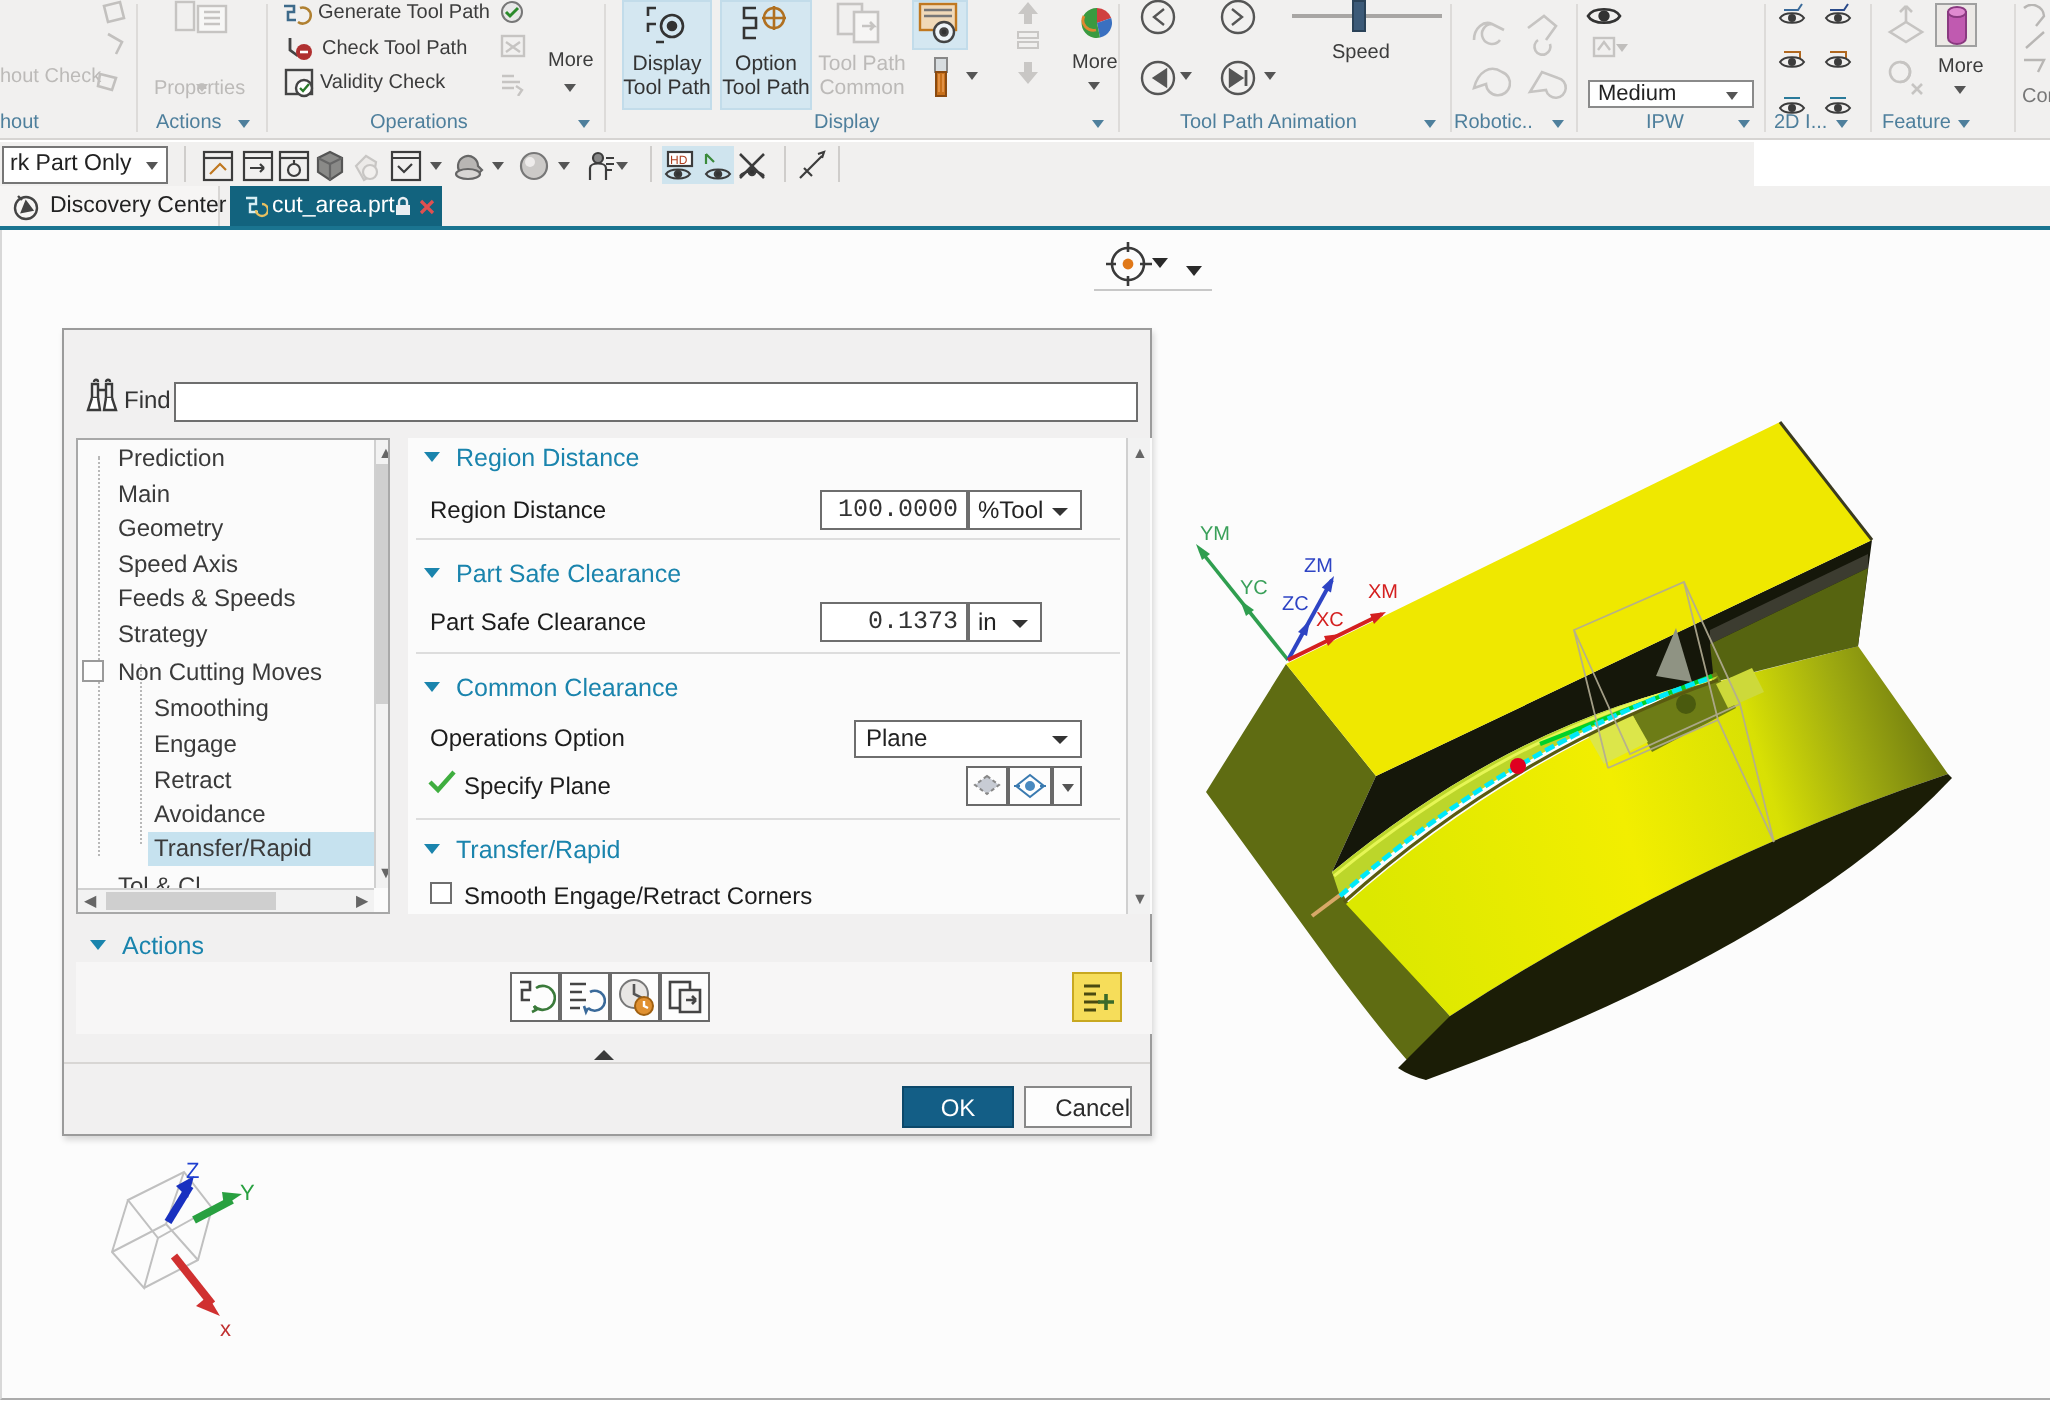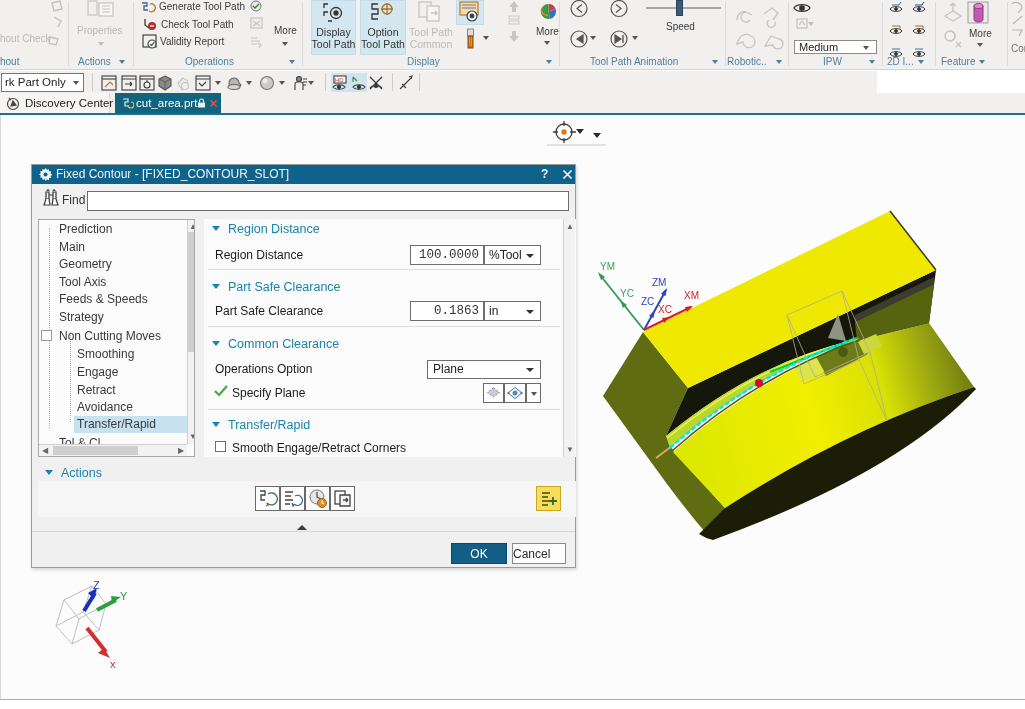--- a/index.html
+++ b/index.html
@@ -42,21 +42,21 @@
 .fcombo{position:absolute;background:#fff;border:1px solid #6e6e6e;font-size:12px;color:#222}
 .fcombo .ca{position:absolute;right:6px;top:8px;width:0;height:0;border-left:4px solid transparent;border-right:4px solid transparent;border-top:4.5px solid #333}
 .hsep{position:absolute;left:4px;width:352px;height:1px;background:#dddddd}
 
 .sbar{position:absolute;background:#f2f2f2}
 .sthumb{position:absolute;background:#cfcfcf}
 .sarr{position:absolute;font-size:8px;color:#666;line-height:10px}
 
 .sqbtn{position:absolute;background:#fdfdfd;border:1px solid #6a6a6a}
 #okbtn{position:absolute;left:419px;top:378px;width:56px;height:21px;background:#135e86;border:1px solid #0c486a;color:#fff;font-size:12px;text-align:center;line-height:20px}
-#cancelbtn{position:absolute;left:480px;top:378px;width:54px;height:21px;background:#fdfdfd;border:1px solid #888;color:#2a2a2a;font-size:12px;text-align:left;line-height:20px}
+#cancelbtn{position:absolute;left:480px;top:378px;width:54px;height:21px;background:#fdfdfd;border:1px solid #888;color:#2a2a2a;font-size:12px;text-align:right;line-height:20px}
 </style>
 </head>
 <body>
 <div id="ribbon">
   <div class="gsep" style="left:68px"></div>
   <div class="gsep" style="left:133px"></div>
   <div class="gsep" style="left:302px"></div>
   <div class="gsep" style="left:559px"></div>
   <div class="gsep" style="left:725px"></div>
   <div class="gsep" style="left:788px"></div>
@@ -84,21 +84,21 @@
   <svg class="abs" style="left:44px;top:0" width="24" height="52" viewBox="0 0 24 52" fill="none" stroke="#c2c0be" stroke-width="1.3">
       <path d="M8 3l8-2 2 8-8 2z"></path>
       <path d="M10 17l7 4-3 6M6 37l8 2-2 6-7-2z"></path>
     </svg>
 
   <svg class="abs" style="left:86px;top:0" width="32" height="18" viewBox="0 0 32 18" fill="none" stroke="#c6c4c2" stroke-width="1.2">
       <rect x="2" y="1" width="9" height="14"></rect>
       <rect x="13" y="3" width="14" height="13" fill="#f7f7f6"></rect>
       <path d="M16 6h8M16 9h8M16 12h8"></path>
     </svg>
-  <div class="rtxt dis" style="left:77px;top:25px">Properties</div>
+  <div class="rtxt dis" style="left:77px;top:39px">Properties</div>
   <div class="darr dis" style="left:98px;top:42px"></div>
 
   <svg class="abs" style="left:140px;top:1px" width="18" height="12" viewBox="0 0 18 12" fill="none" stroke="#3d6a8a" stroke-width="1.3">
       <path d="M2 2h5v3H4v4h4"></path>
       <path d="M10 3a4 4 0 1 1-1 7" stroke="#b08030"></path>
     </svg>
   <div class="rtxt" style="left:159px;top:1px">Generate Tool Path</div>
   <svg class="abs" style="left:249px;top:0" width="14" height="13" viewBox="0 0 14 13">
       <circle cx="7" cy="6" r="5" fill="#e8e8e8" stroke="#777"></circle>
       <path d="M4 6l2 2 4-4" stroke="#2a8a2a" stroke-width="1.5" fill="none"></path>
@@ -111,21 +111,21 @@
   <div class="rtxt" style="left:161px;top:19px">Check Tool Path</div>
   <svg class="abs" style="left:250px;top:17px" width="14" height="13" viewBox="0 0 14 13" fill="none" stroke="#c6c4c2" stroke-width="1.2">
       <rect x="1" y="1" width="11" height="10"></rect>
       <path d="M3 4l7 5M10 4l-7 5"></path>
     </svg>
   <svg class="abs" style="left:142px;top:34px" width="17" height="15" viewBox="0 0 17 15" fill="none" stroke="#444" stroke-width="1.2">
       <rect x="1" y="1" width="13" height="12"></rect>
       <circle cx="10" cy="10" r="4" fill="#fff"></circle>
       <path d="M8 10l1.5 1.5L12.5 8" stroke="#2a7a2a"></path>
     </svg>
-  <div class="rtxt" style="left:160px;top:36px">Validity Report</div>
+  <div class="rtxt" style="left:160px;top:36px">Validity Check</div>
   <svg class="abs" style="left:249px;top:35px" width="14" height="13" viewBox="0 0 14 13" fill="none" stroke="#c6c4c2" stroke-width="1.2">
       <path d="M2 3h6M2 6h9M2 9h6"></path>
       <path d="M9 8l3 2-2 3"></path>
     </svg>
   <div class="rtxt" style="left:274px;top:25px">More</div>
   <div class="darr" style="left:282px;top:42px"></div>
 
   <div class="rbtn" style="left:311px;top:0;width:45px;height:55px"></div>
   <div class="rbtn" style="left:360px;top:0;width:46px;height:55px"></div>
   <svg class="abs" style="left:322px;top:2px" width="24" height="21" viewBox="0 0 24 21" fill="none" stroke="#333" stroke-width="1.3">
@@ -454,47 +454,36 @@
   <g stroke="#3a3a3a" fill="none" stroke-width="1.3">
     <circle cx="564" cy="132" r="8"></circle>
     <path d="M564 121v5M564 138v5M553 132h5M570 132h6"></path>
   </g>
   <circle cx="564" cy="132" r="2.7" fill="#e07818"></circle>
   <polygon points="576,129 584,129 580,134" fill="#2a2a2a"></polygon>
   <polygon points="593,133 601,133 597,138" fill="#2a2a2a"></polygon>
   <path d="M547,145 L606,145" stroke="#c8c8c8" stroke-width="1"></path>
 </svg>
 <div id="dlg">
-  <div id="dlgtitle">
-    <svg class="abs" style="left:7px;top:3px" width="13" height="13" viewBox="0 0 13 13" fill="#e8f2f6">
-        <path d="M6.5 0l1.2 1.8 2-.6.2 2.1 2.1.2-.6 2 1.8 1.2-1.8 1.2.6 2-2.1.2-.2 2.1-2-.6L6.5 13l-1.2-1.8-2 .6-.2-2.1-2.1-.2.6-2L-.2 6.5l1.8-1.2-.6-2 2.1-.2.2-2.1 2 .6z" transform="translate(.2)"></path>
-        <circle cx="6.5" cy="6.5" r="2" fill="#0f6289"></circle>
-      </svg>
-    <span class="t">Fixed Contour - [FIXED_CONTOUR_SLOT]</span>
-    <span class="abs" style="left:509px;top:0;font-size:12px;font-weight:bold">?</span>
-    <svg class="abs" style="left:530px;top:4px" width="11" height="11" viewBox="0 0 11 11" stroke="#fff" stroke-width="1.6">
-        <path d="M1.5 1.5l8 8M9.5 1.5l-8 8"></path>
-      </svg>
-  </div>
   <div id="findrow">
     <svg class="abs" style="left:9px;top:5px" width="20" height="21" viewBox="0 0 20 21" fill="none" stroke="#3a3a3a" stroke-width="1.2">
         <path d="M5 3h3v7H5zM12 3h3v7h-3zM8 6h4"></path>
         <path d="M5 10l-2 6h6l-1-6M15 10l2 6h-6l1-6" fill="#fff"></path>
         <path d="M6 2c0-1.5 2-1.5 2 0M12 2c0-1.5 2-1.5 2 0"></path>
       </svg>
     <span class="abs" style="left:30px;top:9px;font-size:12px;color:#333">Find</span>
   </div>
   <div id="findinput"></div>
   <div id="tree">
     <div class="abs" style="left:10px;top:8px;width:1px;height:200px;border-left:1px dotted #b8b8b8"></div>
     <div class="abs" style="left:31px;top:112px;width:1px;height:90px;border-left:1px dotted #b8b8b8"></div>
     <div class="ti" style="top:2px">Prediction</div>
     <div class="ti" style="top:20px">Main</div>
     <div class="ti" style="top:37px">Geometry</div>
-    <div class="ti" style="top:55px">Tool Axis</div>
+    <div class="ti" style="top:55px">Speed Axis</div>
     <div class="ti" style="top:72px">Feeds &amp; Speeds</div>
     <div class="ti" style="top:90px">Strategy</div>
     <div class="abs" style="left:2px;top:110px;width:11px;height:11px;background:#fdfdfd;border:1px solid #9a9a9a"></div>
     <div class="ti" style="top:109px">Non Cutting Moves</div>
     <div class="ti2" style="top:127px">Smoothing</div>
     <div class="ti2" style="top:145px">Engage</div>
     <div class="ti2" style="top:163px">Retract</div>
     <div class="ti2" style="top:180px">Avoidance</div>
     <div class="abs" style="left:35px;top:196px;width:113px;height:17px;background:#c6e2ef"></div>
     <div class="ti2" style="top:197px">Transfer/Rapid</div>
@@ -509,22 +498,22 @@
     <div class="sthumb" style="left:14px;top:226px;width:85px;height:9px"></div>
   </div>
   <div id="rpanel">
     <div class="ghead" style="top:3px">Region Distance</div>
     <div class="flabel" style="left:11px;top:29px">Region Distance</div>
     <div class="finput" style="left:206px;top:26px;width:74px;height:20px;line-height:18px;padding-right:4px">100.0000</div>
     <div class="fcombo" style="left:280px;top:26px;width:57px;height:20px;line-height:18px"><span style="padding-left:4px">%Tool</span><span class="ca"></span></div>
     <div class="hsep" style="top:50px"></div>
     <div class="ghead" style="top:61px">Part Safe Clearance</div>
     <div class="flabel" style="left:11px;top:85px">Part Safe Clearance</div>
-    <div class="finput" style="left:206px;top:82px;width:74px;height:20px;line-height:18px;padding-right:4px">0.1863</div>
-    <div class="fcombo" style="left:280px;top:82px;width:57px;height:20px;line-height:18px"><span style="padding-left:4px">in</span><span class="ca"></span></div>
+    <div class="finput" style="left:206px;top:82px;width:74px;height:20px;line-height:18px;padding-right:4px">0.1373</div>
+    <div class="fcombo" style="left:280px;top:82px;width:37px;height:20px;line-height:18px"><span style="padding-left:4px">in</span><span class="ca"></span></div>
     <div class="hsep" style="top:107px"></div>
     <div class="ghead" style="top:118px">Common Clearance</div>
     <div class="flabel" style="left:11px;top:143px">Operations Option</div>
     <div class="fcombo" style="left:223px;top:141px;width:114px;height:19px;line-height:17px"><span style="padding-left:5px">Plane</span><span class="ca" style="top:7px"></span></div>
     <svg class="abs" style="left:10px;top:166px" width="14" height="12" viewBox="0 0 14 12" fill="none" stroke="#3fae3f" stroke-width="2.2">
         <path d="M1 6l4 4L13 1"></path>
       </svg>
     <div class="flabel" style="left:28px;top:167px">Specify Plane</div>
     <div class="sqbtn" style="left:279px;top:164px;width:21px;height:20px"><svg width="17" height="16" viewBox="0 0 17 16" style="margin:1px">
           <path d="M8.5 3l6 4.5-6 4.5-6-4.5z" fill="#c8ccd4" stroke="#888" stroke-dasharray="2 1.5"></path>

